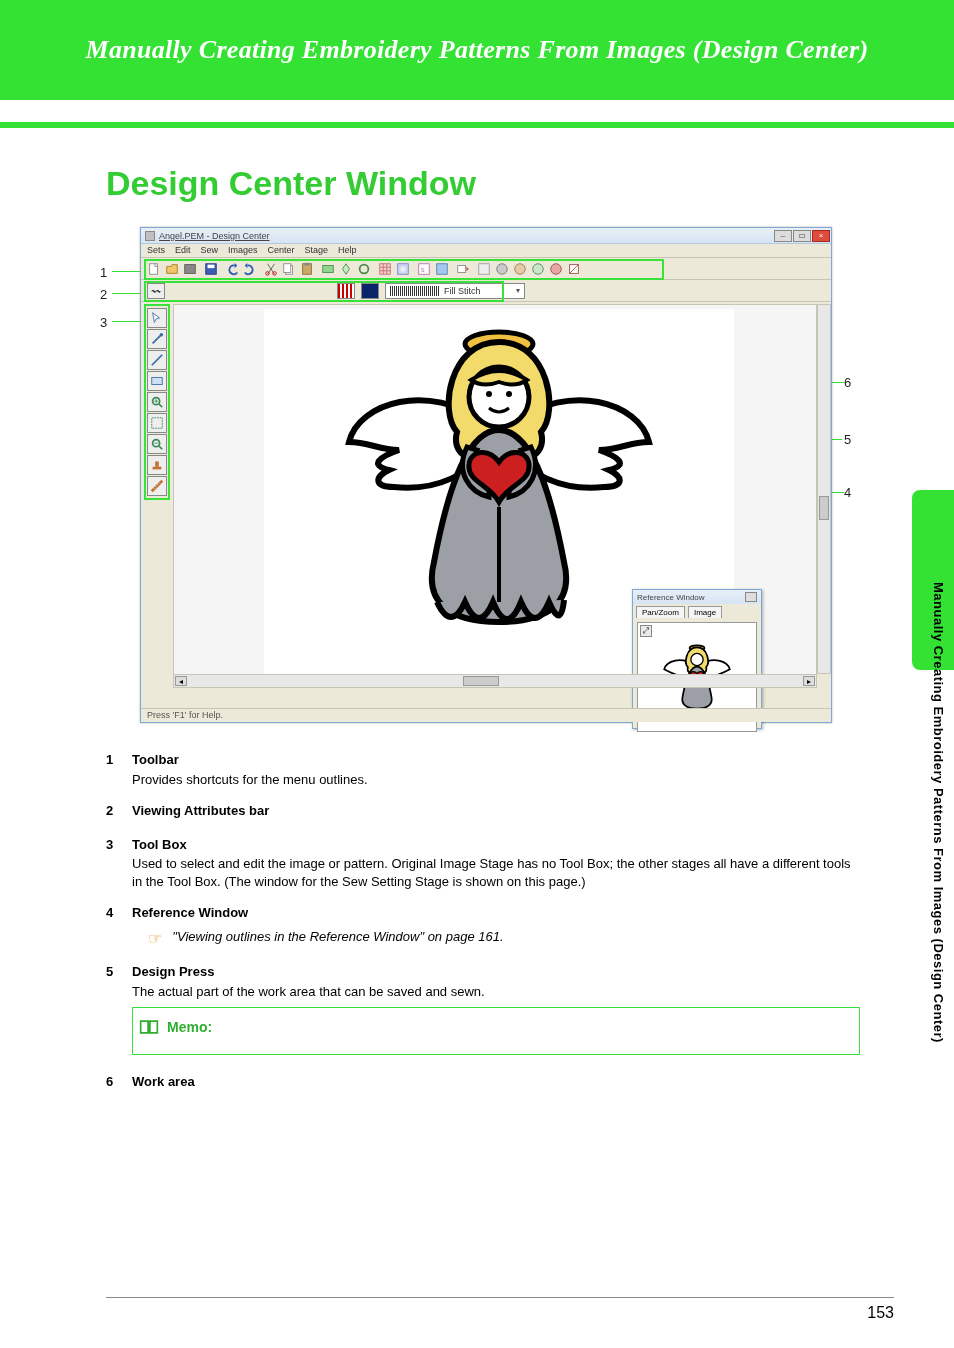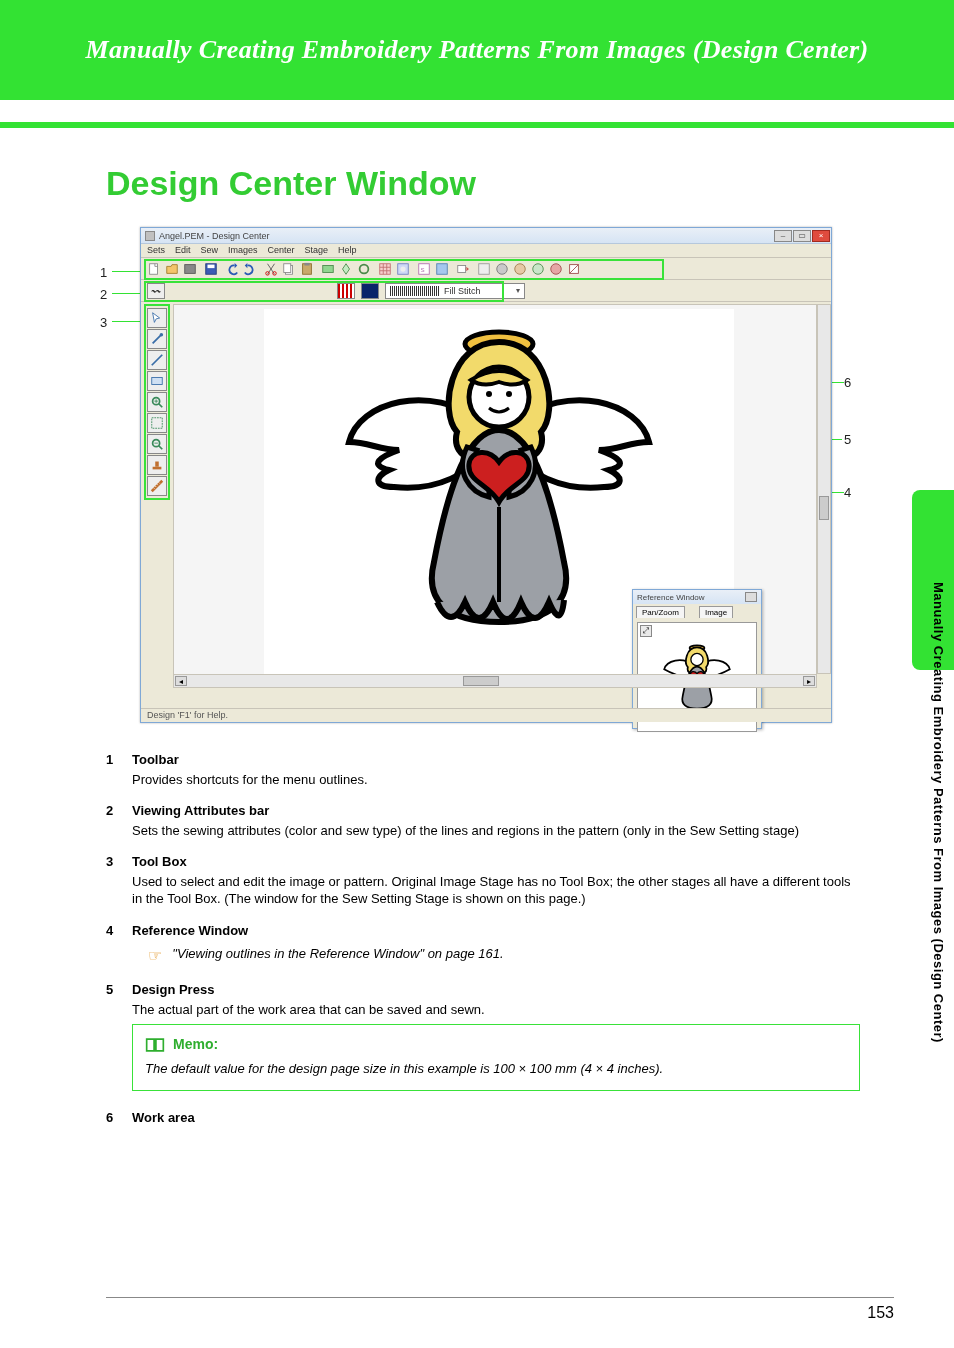--- a/index.html
+++ b/index.html
@@ -58,21 +58,21 @@
   }
   .win-titlebar {
     height: 16px;
     background: linear-gradient(#e9eff7,#d6e4f4);
     border-bottom: 1px solid #b6c8dc;
     display:flex; align-items:center; gap:4px;
     font-size:9px; color:#444;
     padding-left:4px;
   }
   .win-titlebar .win-icon { width:10px;height:10px;background:#c0c0c0;border:1px solid #888;}
-  .win-title-text { flex:1; }
+  .win-title-text { flex:1;text-decoration:underline; }
   .win-ctrl { display:flex; gap:1px; margin-right:1px;}
   .win-ctrl span { width:18px;height:12px;display:inline-flex;align-items:center;justify-content:center;font-size:8px;border:1px solid #888;background:#ddd;}
   .win-ctrl .close{background:#e04b3e;color:#fff;border-color:#a02a20;}
   .menubar {
     height:14px; background:#ece9d8; font-size:9px; color:#333;
     display:flex; gap:10px; padding:1px 6px 0 6px;
     border-bottom:1px solid #c8c4b8;
   }
   .toolbar {
     height:22px; padding:2px 4px; display:flex; gap:1px;
@@ -113,41 +113,41 @@
   .hscroll .arrow{position:absolute;top:1px;width:12px;height:10px;background:#ddd;border:1px solid #999;font-size:8px;text-align:center;}
   .hscroll .al{left:1px;} .hscroll .ar{right:1px;}
   .vscroll{position:absolute;right:0;top:0;bottom:34px;width:14px;background:#e8e8e8;border:1px solid #c8c4b8;}
   .vscroll .thumb{position:absolute;left:1px;top:52%;height:24px;width:10px;background:#ccc;border:1px solid #999;}
   .refwin{
     position:absolute; right:54px; top:284px; width:130px; height:140px;
     background:#ece9d8; border:1px solid #7fa8d6; box-shadow:1px 1px 3px rgba(0,0,0,.3);
   }
   .refwin-title{height:14px;background:linear-gradient(#e9eff7,#d6e4f4);font-size:8px;color:#444;padding:1px 4px;display:flex;align-items:center;}
   .refwin-title .sp{margin-left:auto;width:12px;height:10px;border:1px solid #888;background:#ddd;}
-  .refwin-tabs{display:flex;gap:14px;font-size:8px;padding:2px 3px;}
+  .refwin-tabs{display:flex;gap:3px;font-size:8px;padding:2px 3px;}
   .refwin-tabs span{border:1px solid #999;border-bottom:none;background:#f5f5f5;padding:1px 5px;}
   .refwin-body{margin:2px 4px 4px 4px;height:110px;border:1px solid #999;background:#fff;display:flex;align-items:center;justify-content:center;position:relative;}
   .refwin-body .zoom{position:absolute;top:2px;left:2px;width:12px;height:12px;border:1px solid #888;background:#eaeaea;display:flex;align-items:center;justify-content:center;font-size:8px;}
   
   .angel-holder{position:absolute;left:50%;top:46%;transform:translate(-50%,-50%);}
   
   .callout-num{position:absolute;font-size:13px;color:#222;font-family:Arial,sans-serif;}
   .callout-line{position:absolute;background:#33e233;}
   .callout-line.h{height:1px;}
   
   .bodytext{margin:28px 94px 0 106px;font-size:13px;line-height:1.35;}
   .item{display:flex;gap:12px;margin-bottom:14px;}
   .item-num{width:14px;text-align:left;font-weight:bold;}
   .item-content{flex:1;}
   .item-title{font-weight:bold;margin-bottom:2px;}
   .xref{display:flex;gap:10px;margin:6px 0 0 16px;}
   .xref-icon{color:#e0921e;font-size:16px;}
   .xref-text{font-style:italic;}
   .memo-box{
-    border:1px solid #39e239; margin:6px 0 4px 0; padding:10px 14px 12px 12px;
+    border:1px solid #39e239; margin:6px 0 4px 0; padding:10px 14px 12px 6px;
   }
   .memo-head{display:flex;align-items:center;gap:8px;color:#2fae2f;font-weight:bold;font-size:14px;margin-bottom:6px;}
   .memo-head svg{width:20px;height:16px;}
   .memo-text{font-style:italic;font-size:13px;}
   
   .sidetab{
     position:absolute; right:0; top:490px; width:42px; height:180px;
     background:#33e233; border-radius:8px 0 0 8px;
   }
   .vtext{
@@ -475,39 +475,38 @@
       </div>
       <div class="vscroll">
           <div class="thumb"></div>
         </div>
       <div class="hscroll">
         <span class="arrow al">◂</span>
         <div class="thumb"></div>
         <span class="arrow ar">▸</span>
       </div>
     </div>
-    <div class="statusbar">Design 'F1' for Help.</div>
+    <div class="statusbar">Press 'F1' for Help.</div>
   </div>
 </div>
 
 <div class="bodytext">
 
   <div class="item">
     <div class="item-num">1</div>
     <div class="item-content">
       <div class="item-title">Toolbar</div>
       <div>Provides shortcuts for the menu outlines.</div>
     </div>
   </div>
 
   <div class="item">
     <div class="item-num">2</div>
     <div class="item-content">
       <div class="item-title">Viewing Attributes bar</div>
-      <div>Sets the sewing attributes (color and sew type) of the lines and regions in the pattern (only in the Sew Setting stage)</div>
     </div>
   </div>
 
   <div class="item">
     <div class="item-num">3</div>
     <div class="item-content">
       <div class="item-title">Tool Box</div>
       <div>Used to select and edit the image or pattern. Original Image Stage has no Tool Box; the other stages all have a different tools in the Tool Box. (The window for the Sew Setting Stage is shown on this page.)</div>
     </div>
   </div>
@@ -529,21 +528,20 @@
       <div class="item-title">Design Press</div>
       <div>The actual part of the work area that can be saved and sewn.</div>
       <div class="memo-box">
         <div class="memo-head">
           <svg viewBox="0 0 24 18">
               <path d="M2 2h9v14H2zM13 2h9v14h-9z" fill="none" stroke="#2fae2f" stroke-width="2"></path>
               <path d="M11 2v14M13 2v14" stroke="#2fae2f"></path>
             </svg>
           <span>Memo:</span>
         </div>
-        <div class="memo-text">The default value for the design page size in this example is 100 × 100 mm (4 × 4 inches).</div>
       </div>
     </div>
   </div>
 
   <div class="item" style="margin-bottom:0;">
     <div class="item-num">6</div>
     <div class="item-content">
       <div class="item-title">Work area</div>
     </div>
   </div>

